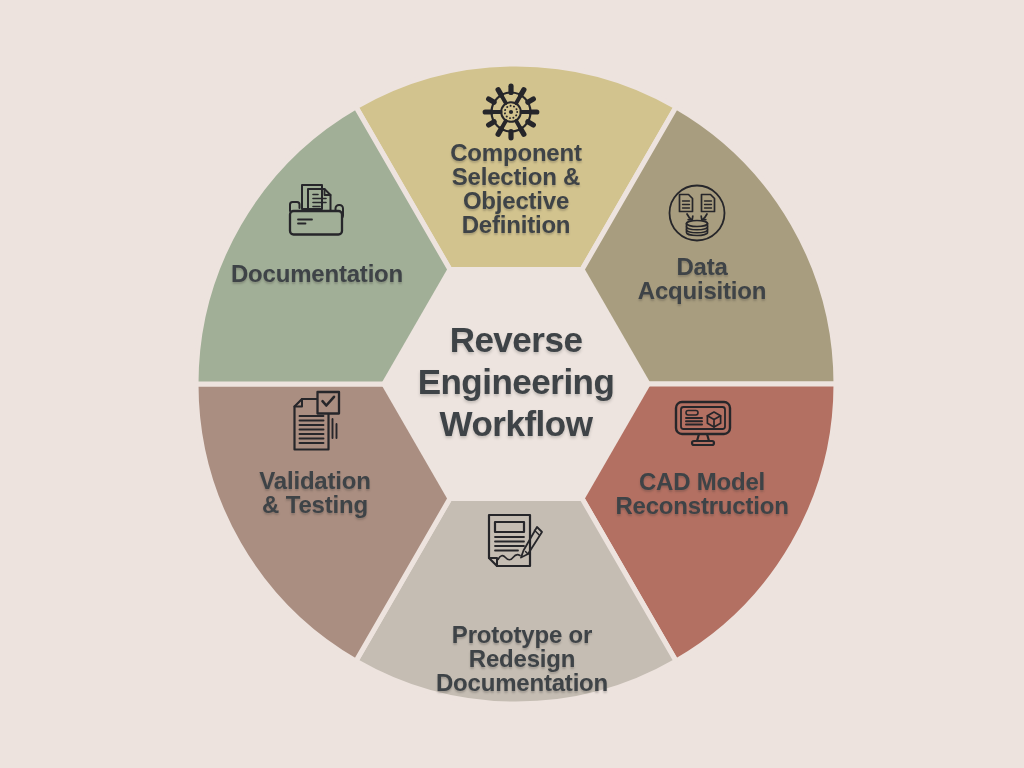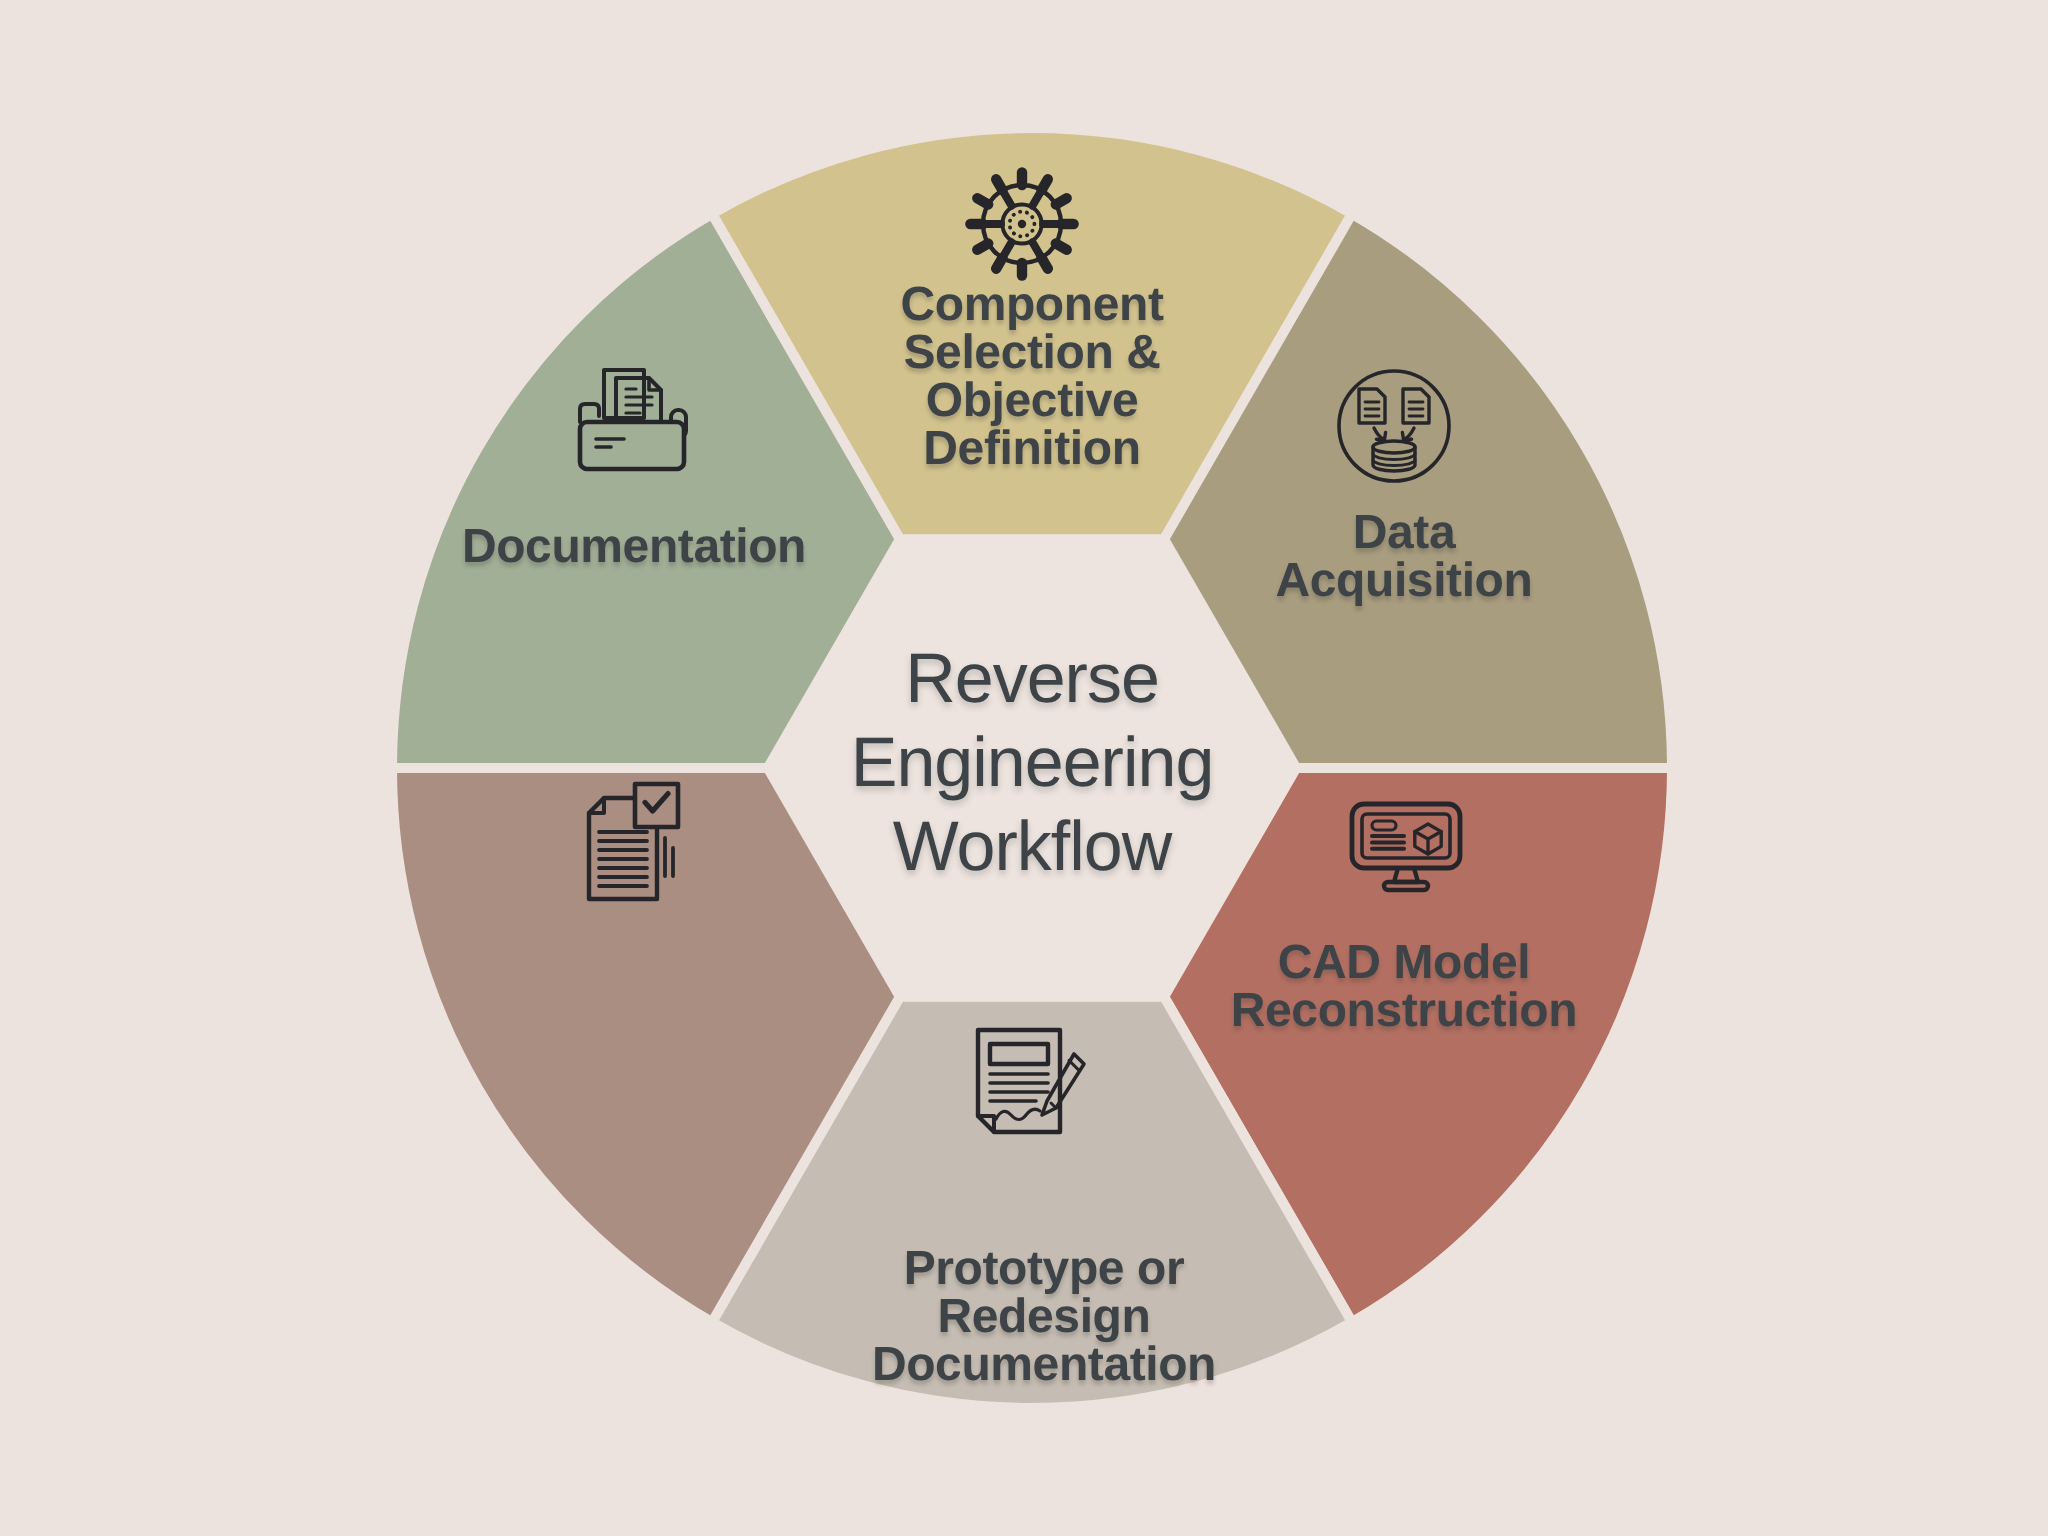--- a/index.html
+++ b/index.html
@@ -34,21 +34,21 @@
     color: #3E4347;
     text-shadow: 0 2px 2px rgba(61, 58, 55, 0.28);
   }
   .center-title {
     position: absolute;
     left: 366px;
     top: 319px;
     width: 300px;
     text-align: center;
     white-space: pre-line;
-    font-weight: 400;
+    font-weight: 700;
     font-size: 35px;
     line-height: 42px;
     letter-spacing: -0.5px;
     color: #3E4347;
     text-shadow: 0 2px 3px rgba(61, 58, 55, 0.25);
   }
   .lbl-component    { left: 366px; top: 141px; }
   .lbl-data         { left: 552px; top: 255px; }
   .lbl-cad          { left: 552px; top: 470px; }
   .lbl-prototype    { left: 372px; top: 587px; margin-top: 36px; }
@@ -181,18 +181,20 @@
 Selection &amp;
 Objective
 Definition</div>
   <div class="seg-label lbl-data">Data
 Acquisition</div>
   <div class="seg-label lbl-cad">CAD Model
 Reconstruction</div>
   <div class="seg-label lbl-prototype">Prototype or
 Redesign
 Documentation</div>
+  <div class="seg-label lbl-validation">Validation
+&amp; Testing</div>
   <div class="seg-label lbl-documentation">Documentation</div>
 
   <div class="center-title">Reverse
 Engineering
 Workflow</div>
 </div>
 
 </body></html>

